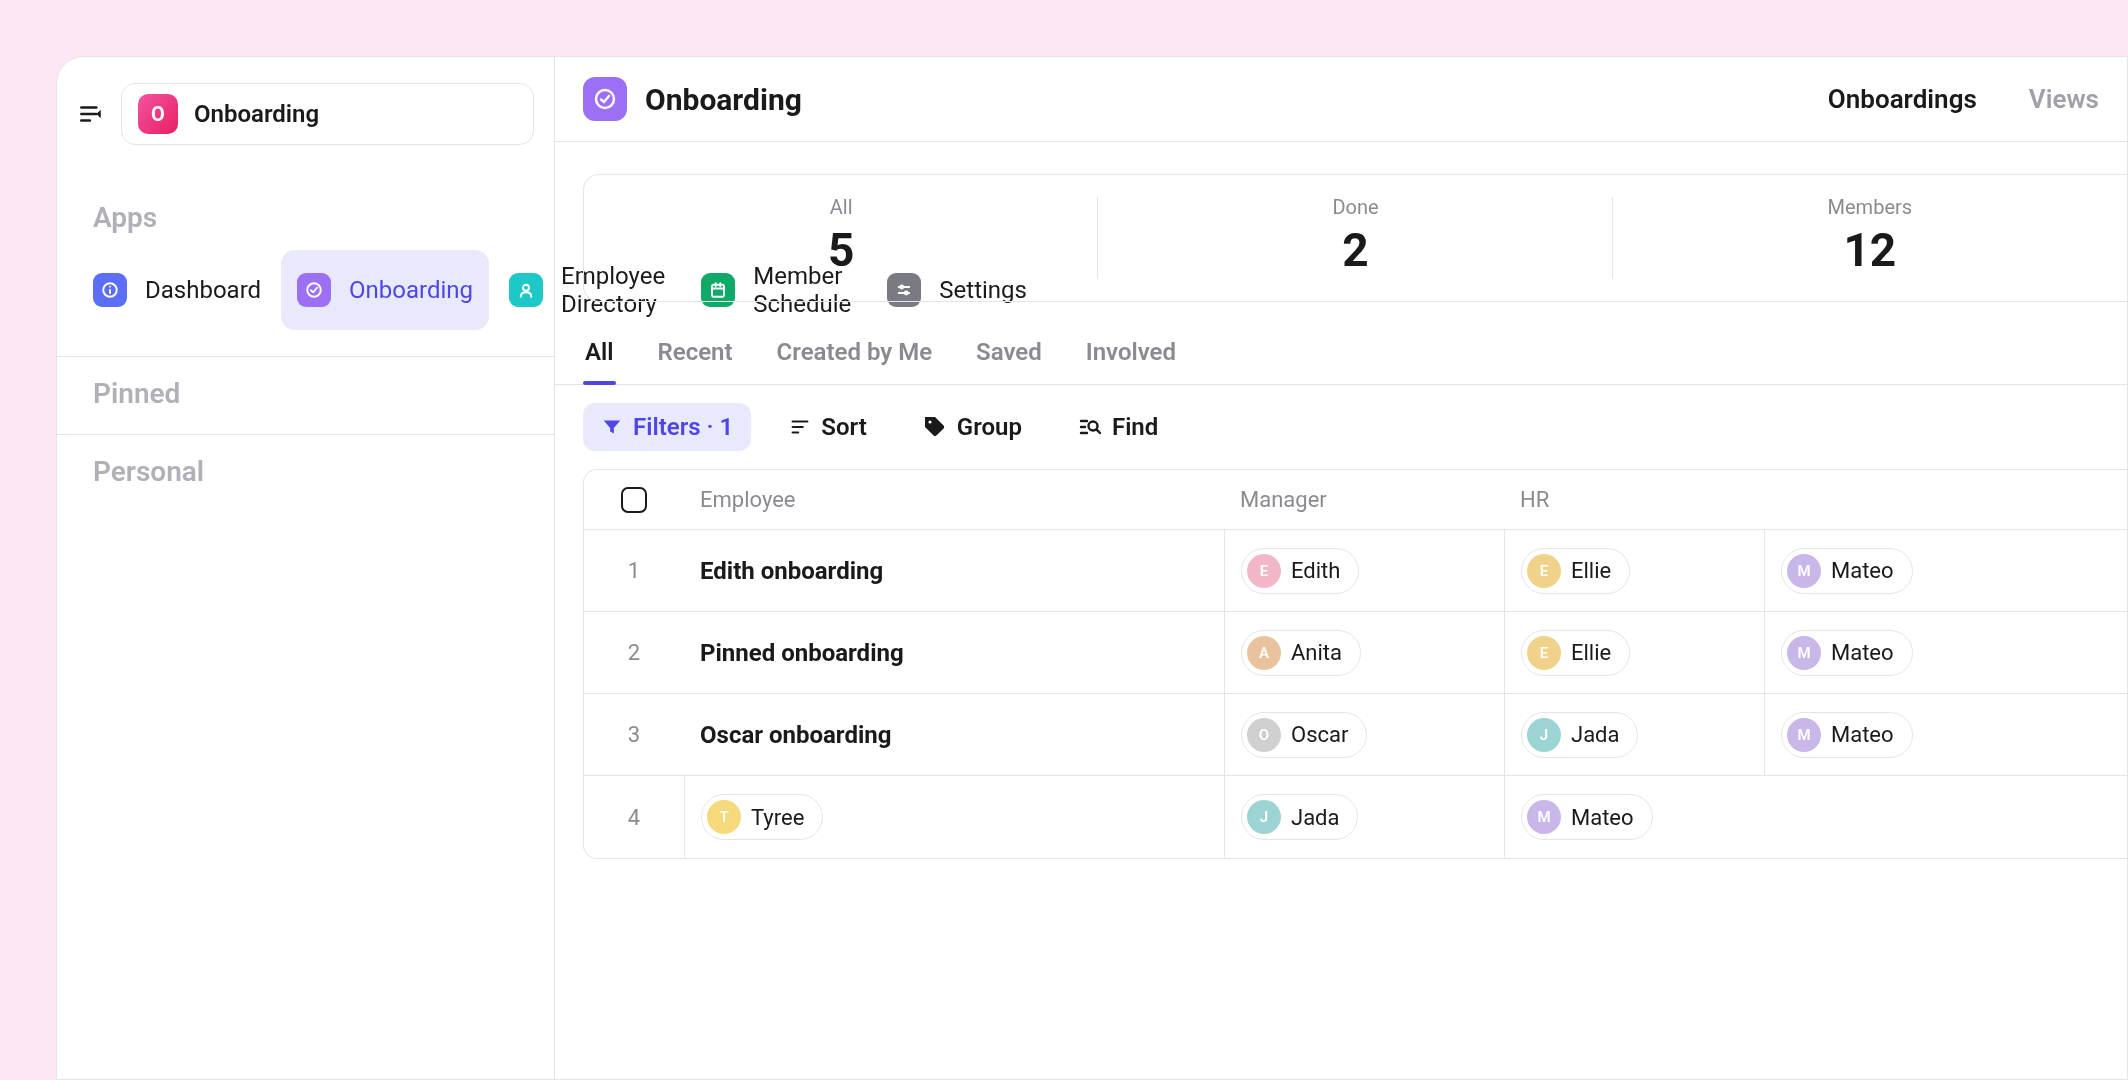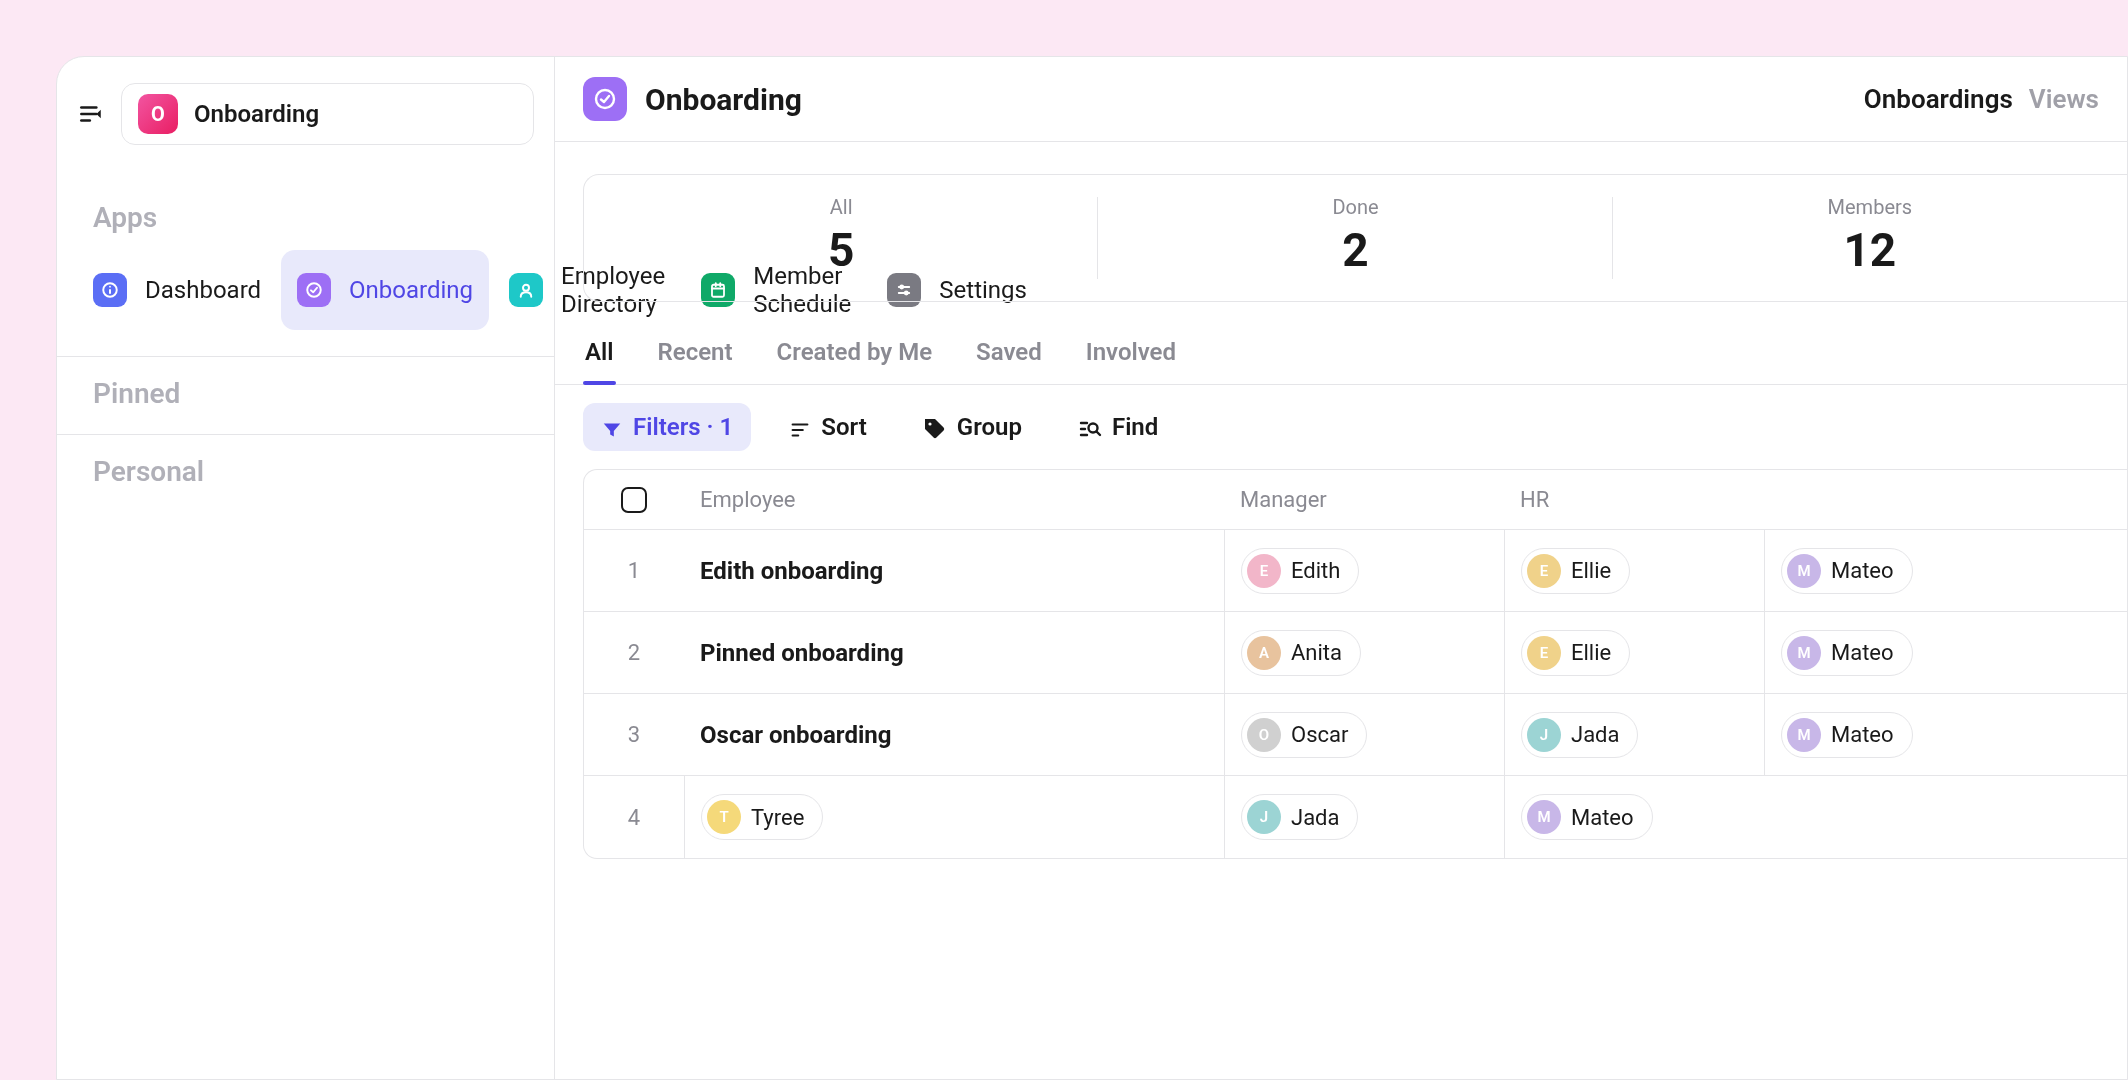--- a/index.html
+++ b/index.html
@@ -146,21 +146,21 @@
     align-items: center;
     justify-content: center;
   }
   .header-title {
     font-size: 30px;
     font-weight: 700;
     color: #1a1a1a;
   }
   .header-tabs {
     display: flex;
-    gap: 16px;
+    gap: 52px;
   }
   .header-tab {
     font-size: 26px;
     font-weight: 600;
     color: #1a1a1a;
     cursor: pointer;
   }
   .header-tab.muted { color: #a0a0a8; }
   .content {
     padding: 32px 0 0 0;
@@ -232,21 +232,21 @@
   }
   
   .toolbar {
     display: flex;
     gap: 20px;
     padding: 18px 28px;
     align-items: center;
   }
   .tool-btn {
     display: flex;
-    align-items: flex-end;
+    align-items: center;
     gap: 10px;
     font-size: 24px;
     font-weight: 600;
     color: #1a1a1a;
     padding: 10px 18px;
     border-radius: 12px;
     cursor: pointer;
   }
   .tool-btn.active {
     background: #e8e9fb;

